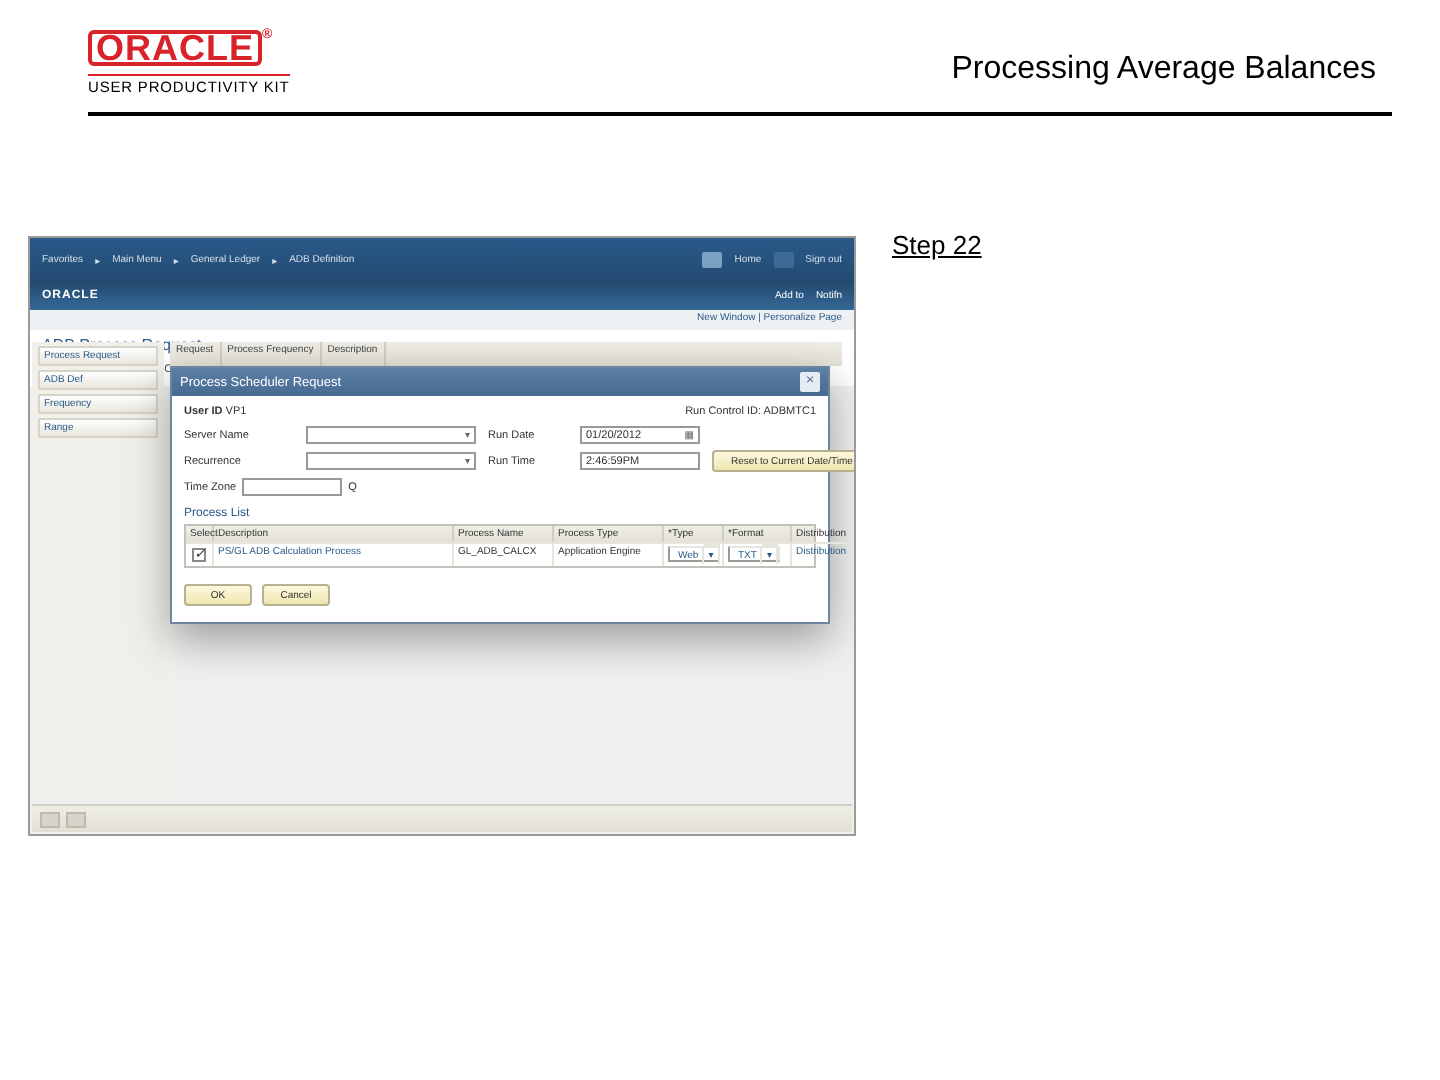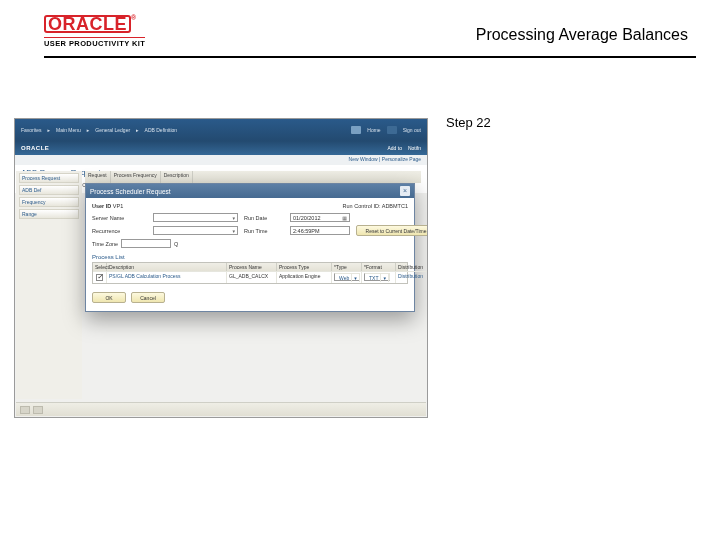--- a/index.html
+++ b/index.html
@@ -42,39 +42,39 @@
     line-height: 14px;
   }
   .logo-r { font-size: 7px; vertical-align: top; color:#d8232a;}
   .upk {
     font-size: 7.5px;
     letter-spacing: 0.4px;
     color: #000;
     margin-top: 2px;
     border-top: 1px solid #d8232a;
     padding-top: 1px;
-    font-weight: 700;
+    font-weight: 400;
     text-align: right;
   }
   .hdr-title {
     font-size: 16px;
     color: #000;
     align-self: center;
     padding-right: 8px;
   }
   
   .body-row {
     position: absolute;
     top: 118px; left: 14px; right: 24px;
     display: flex;
     gap: 18px;
   }
   .shot-col { width: 414px; flex: 0 0 414px; }
   .text-col { flex: 1; font-size: 13px; color:#000; line-height: 1.35; }
-  .step-lbl { margin-top: -4px; }
+  .step-lbl { margin-top: -4px; text-decoration: underline; }
   .instr b { font-weight: 700; }
 
   
   .shot {
     width: 414px;
     height: 300px;
     border: 1px solid #9a9a9a;
     background: #f0f0ee;
     position: relative;
     font-size: 6px;

